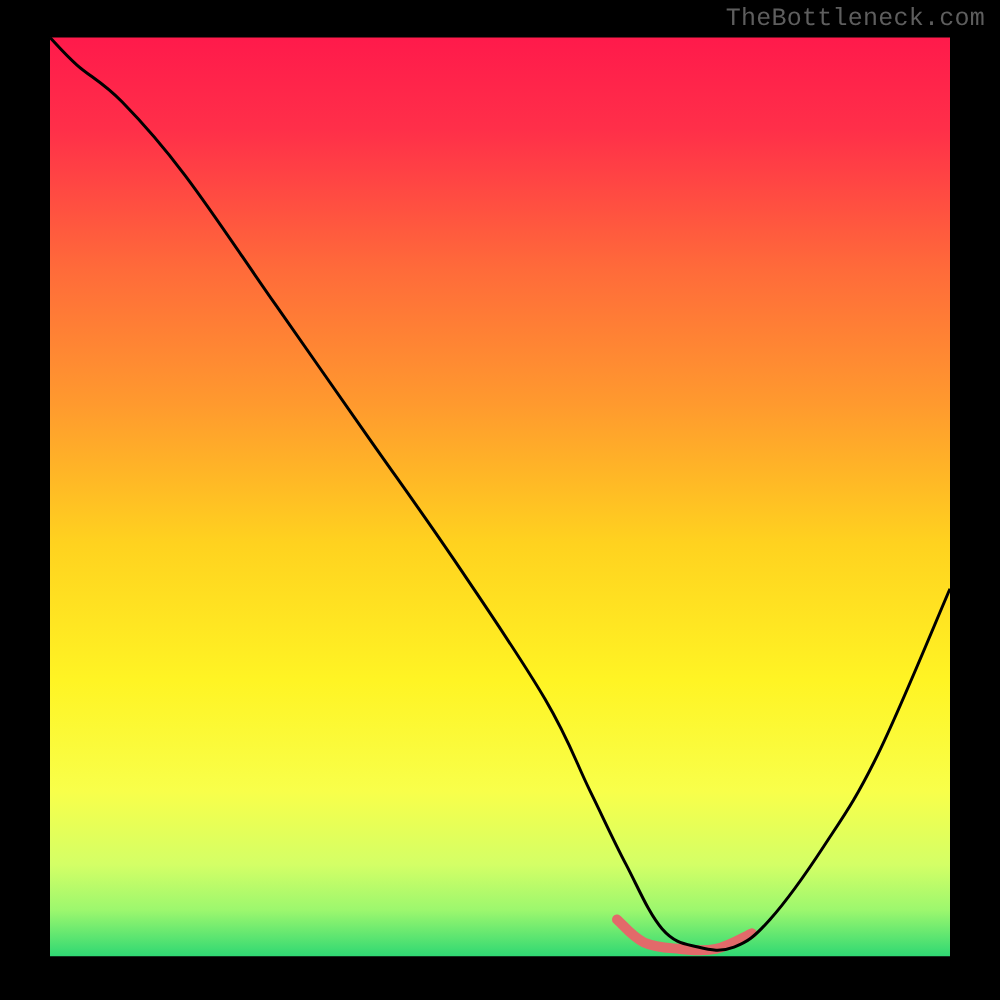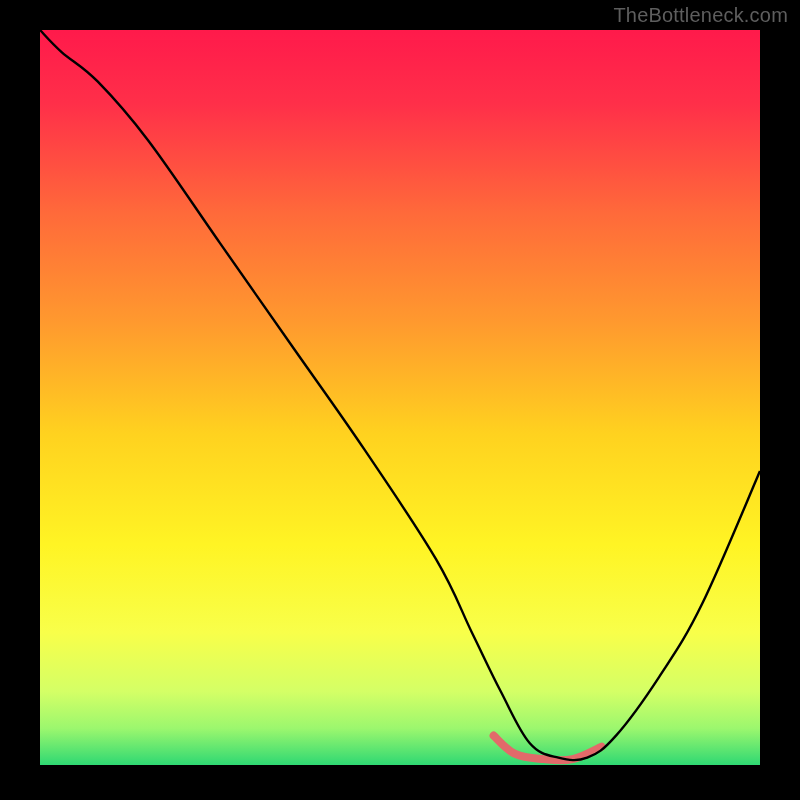--- a/index.html
+++ b/index.html
@@ -14,21 +14,21 @@
     position: absolute;
     left: 0;
     top: 0;
     width: 800px;
     height: 800px;
   }
   .watermark {
     position: absolute;
     top: 4px;
     right: 12px;
-    font-family: Liberation Sans, sans-serif;
+    font-family: Liberation Mono, monospace;
     font-size: 20px;
     color: #5e5e5e;
     letter-spacing: 0.2px;
   }
 </style>
 </head>
 <body>
 
 <svg class="canvas" viewBox="0 0 800 800" preserveAspectRatio="none">
   <defs>

